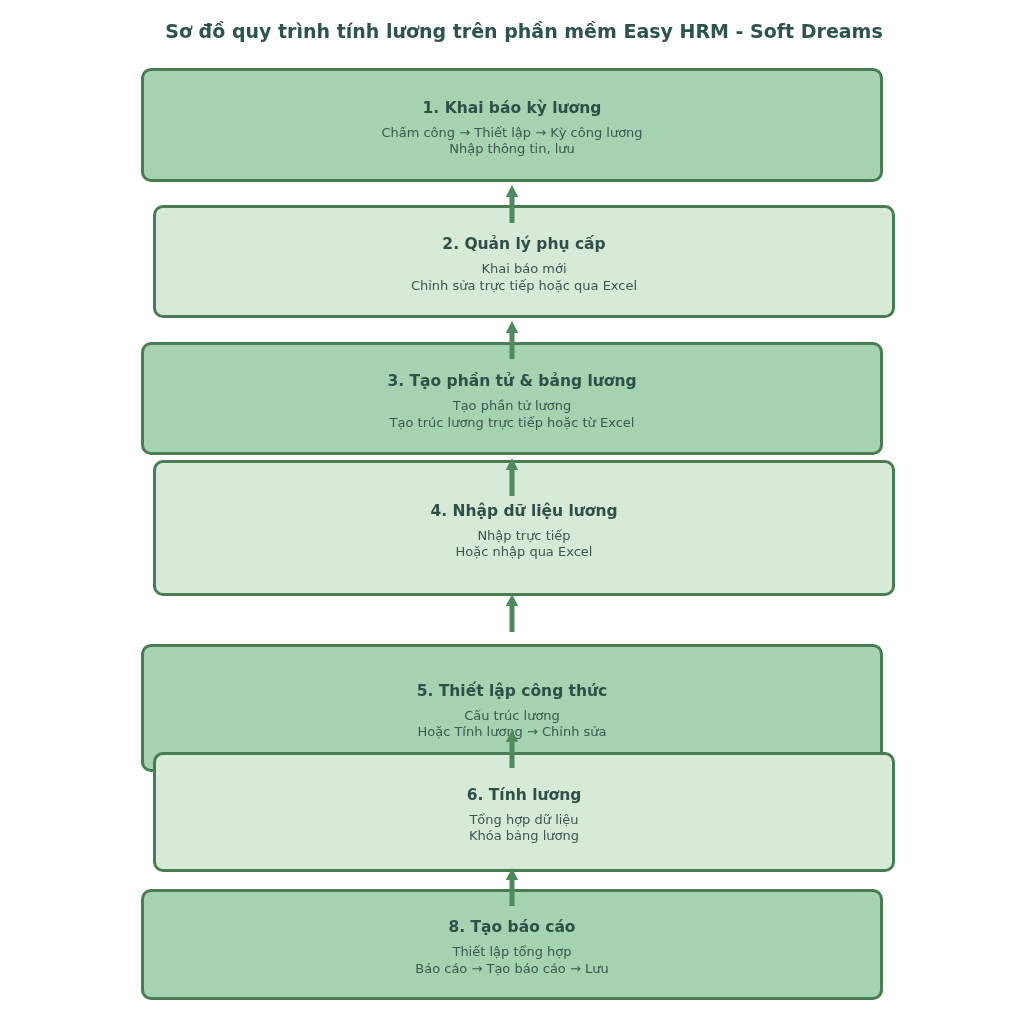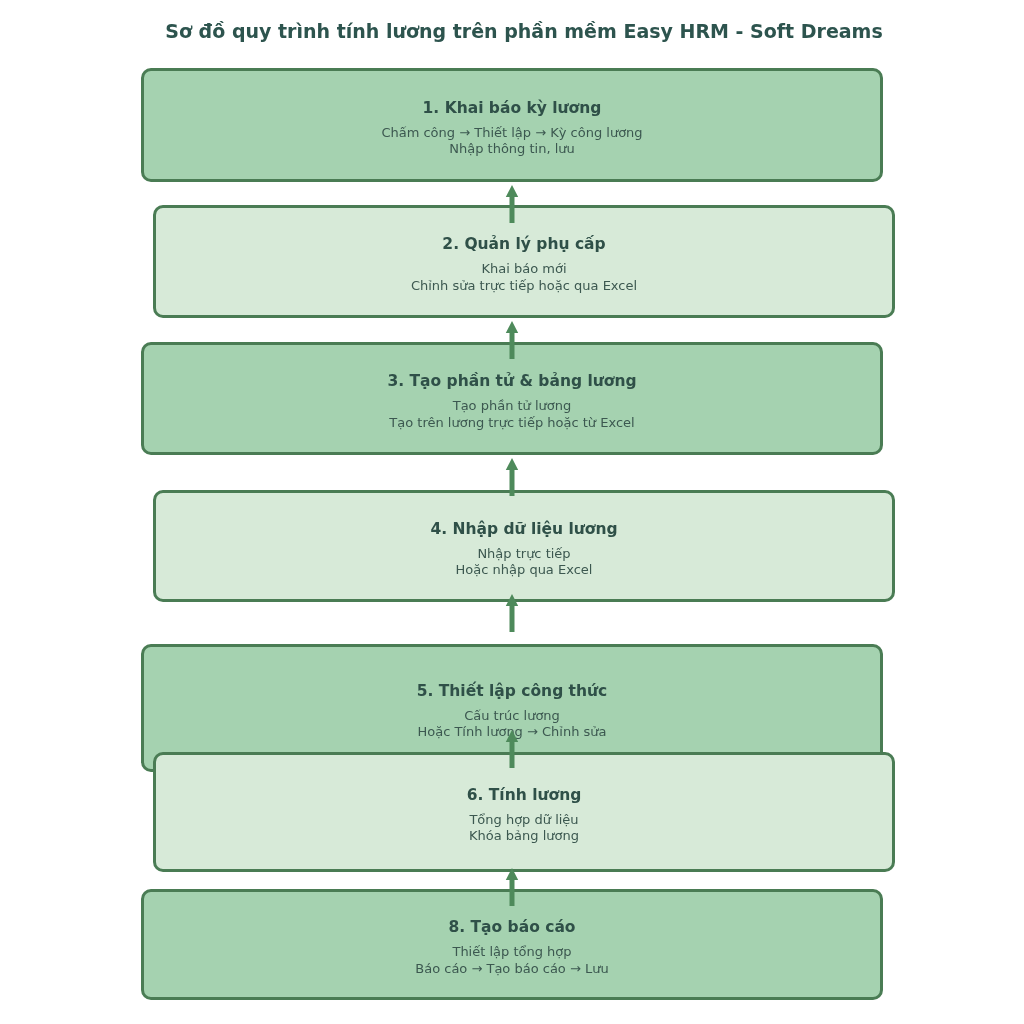--- a/index.html
+++ b/index.html
@@ -88,24 +88,24 @@
 
   <div class="box fill-b" style="top:205px;height:113px">
     <div class="box-title">2. Quản lý phụ cấp</div>
     <div class="box-line">Khai báo mới</div>
     <div class="box-line">Chỉnh sửa trực tiếp hoặc qua Excel</div>
   </div>
 
   <div class="box fill-a" style="top:342px;height:113px">
     <div class="box-title">3. Tạo phần tử &amp; bảng lương</div>
     <div class="box-line">Tạo phần tử lương</div>
-    <div class="box-line">Tạo trên lương trực tiếp hoặc từ Excel</div>
+    <div class="box-line">Tạo trúc lương trực tiếp hoặc từ Excel</div>
   </div>
 
-  <div class="box fill-b" style="top:490px;height:112px">
+  <div class="box fill-b" style="top:460px;height:136px">
     <div class="box-title">4. Nhập dữ liệu lương</div>
     <div class="box-line">Nhập trực tiếp</div>
     <div class="box-line">Hoặc nhập qua Excel</div>
   </div>
 
   <div class="box fill-a" style="top:644px;height:128px">
     <div class="box-title">5. Thiết lập công thức</div>
     <div class="box-line">Cấu trúc lương</div>
     <div class="box-line">Hoặc Tính lương → Chỉnh sửa</div>
   </div>

